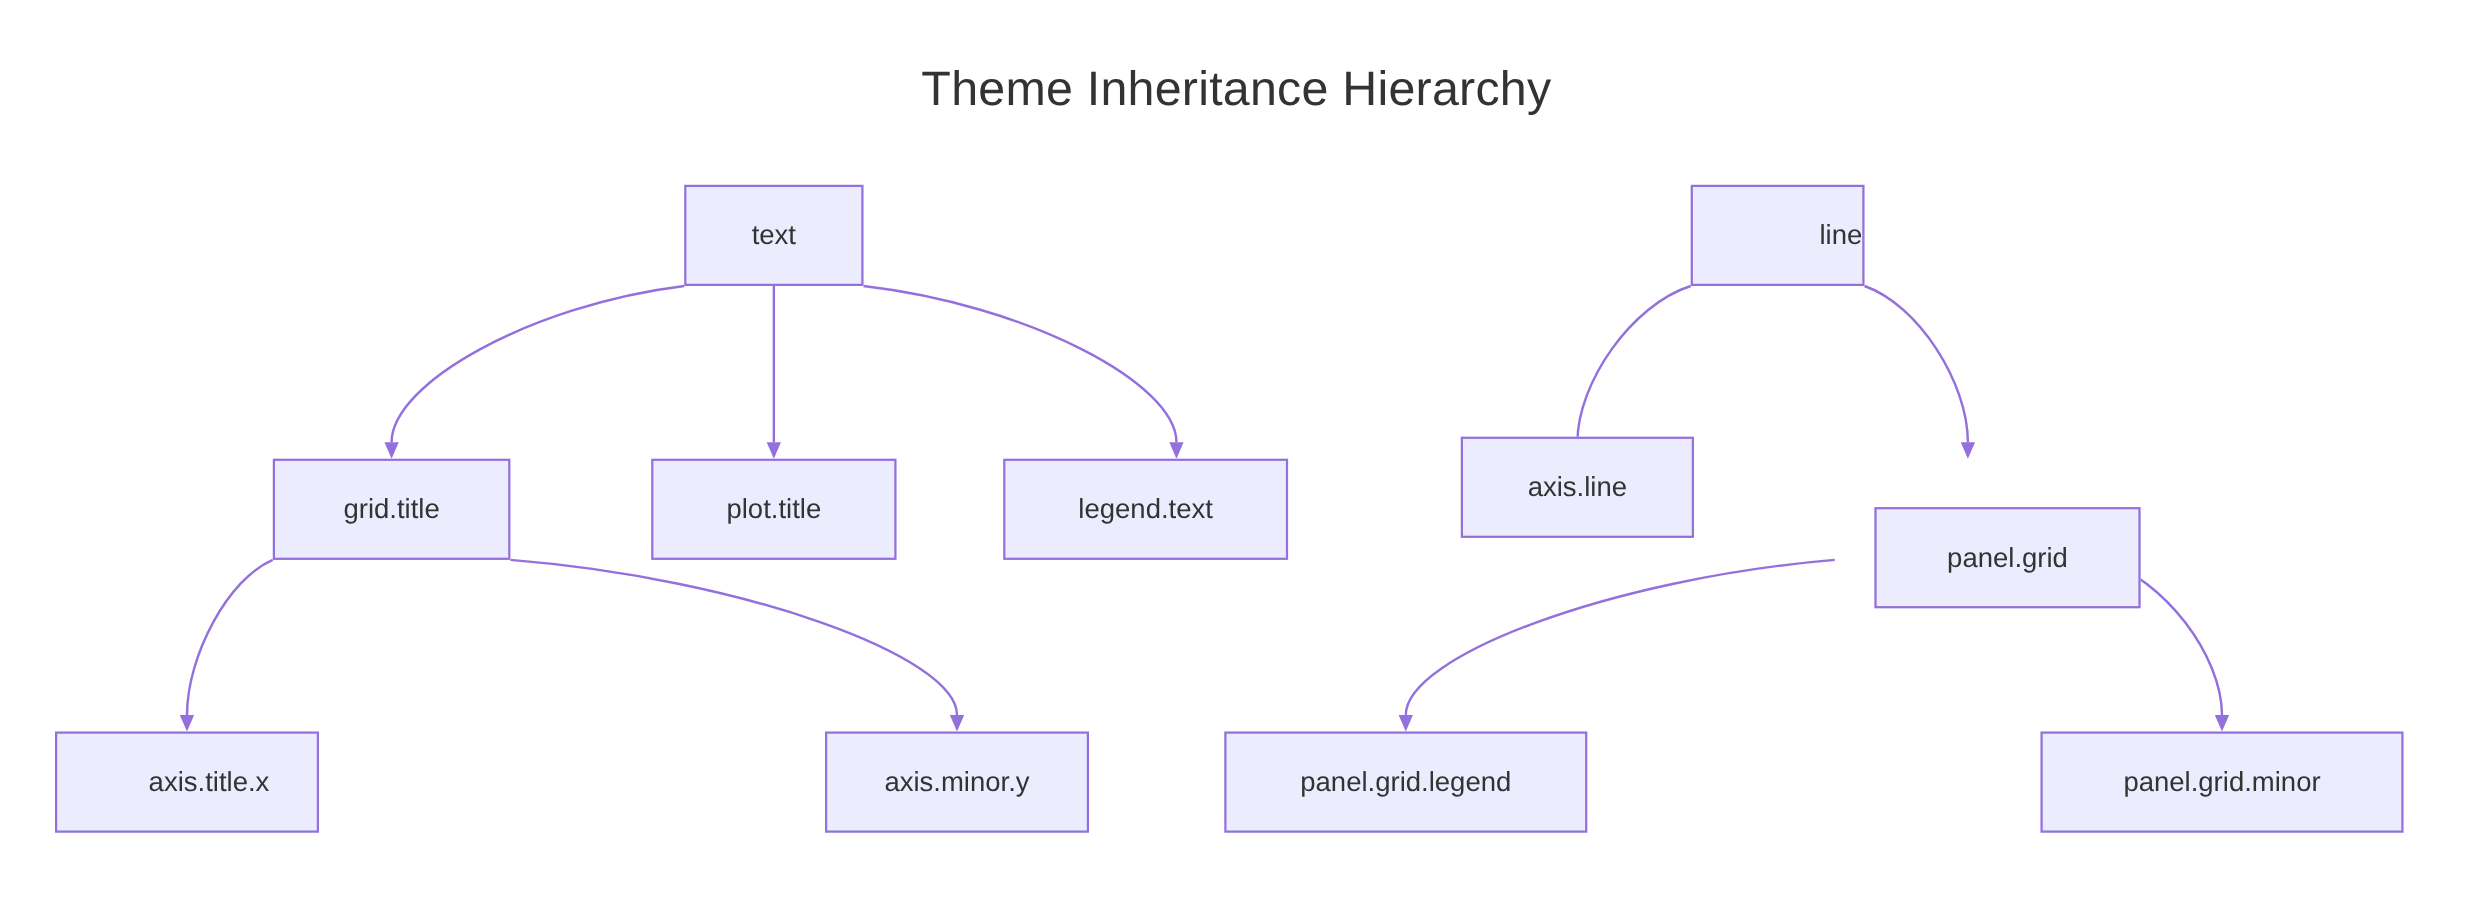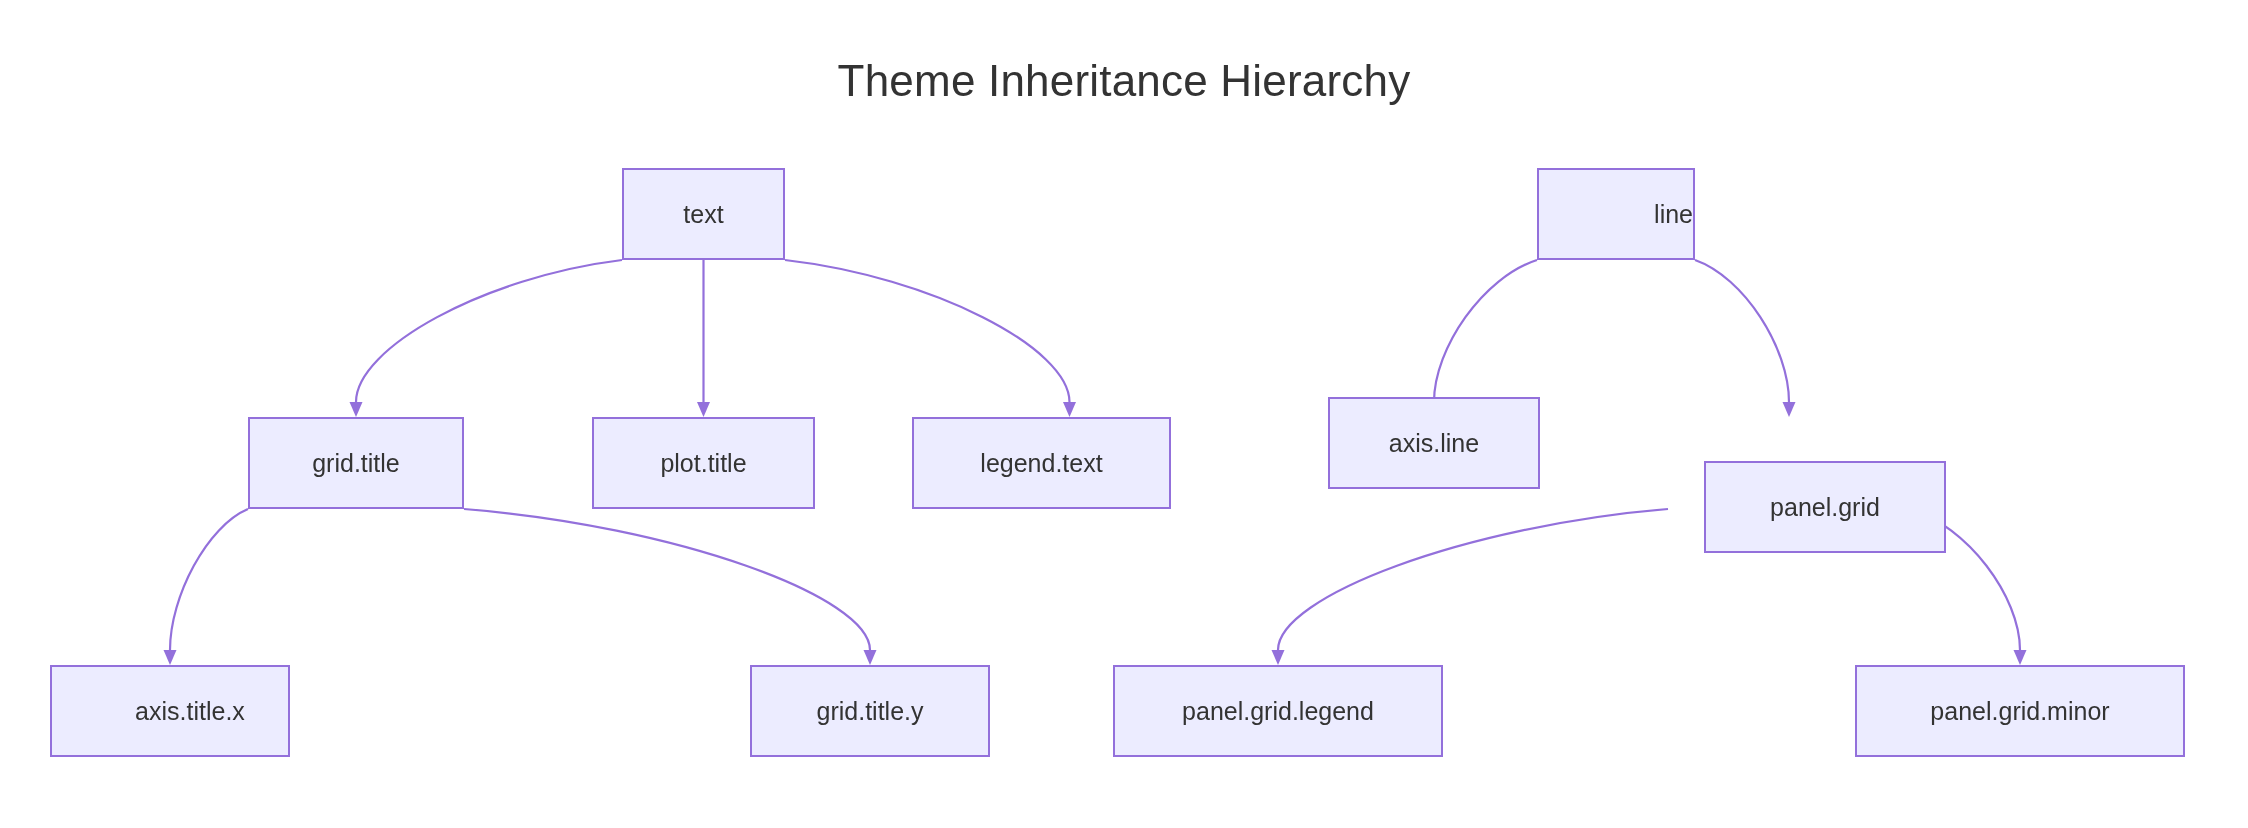--- a/index.html
+++ b/index.html
@@ -132,21 +132,21 @@
       <div class="node" style="left: 1328px; top: 397px; width: 212px; height: 92px;">
         <span class="node-label">axis.line</span>
       </div>
       <div class="node" style="left: 1704px; top: 417px; width: 242px; height: 92px; margin-top: 44px;">
         <span class="node-label">panel.grid</span>
       </div>
       <div class="node" style="left: 50px; top: 665px; width: 240px; height: 92px; padding-left: 40px;">
         <span class="node-label">axis.title.x</span>
       </div>
       <div class="node" style="left: 750px; top: 665px; width: 240px; height: 92px;">
-        <span class="node-label">grid.title.y</span>
+        <span class="node-label">axis.minor.y</span>
       </div>
       <div class="node" style="left: 1113px; top: 665px; width: 330px; height: 92px;">
         <span class="node-label">panel.grid.legend</span>
       </div>
       <div class="node" style="left: 1855px; top: 665px; width: 330px; height: 92px;">
         <span class="node-label">panel.grid.minor</span>
       </div>
     </div>
 
 </div>

